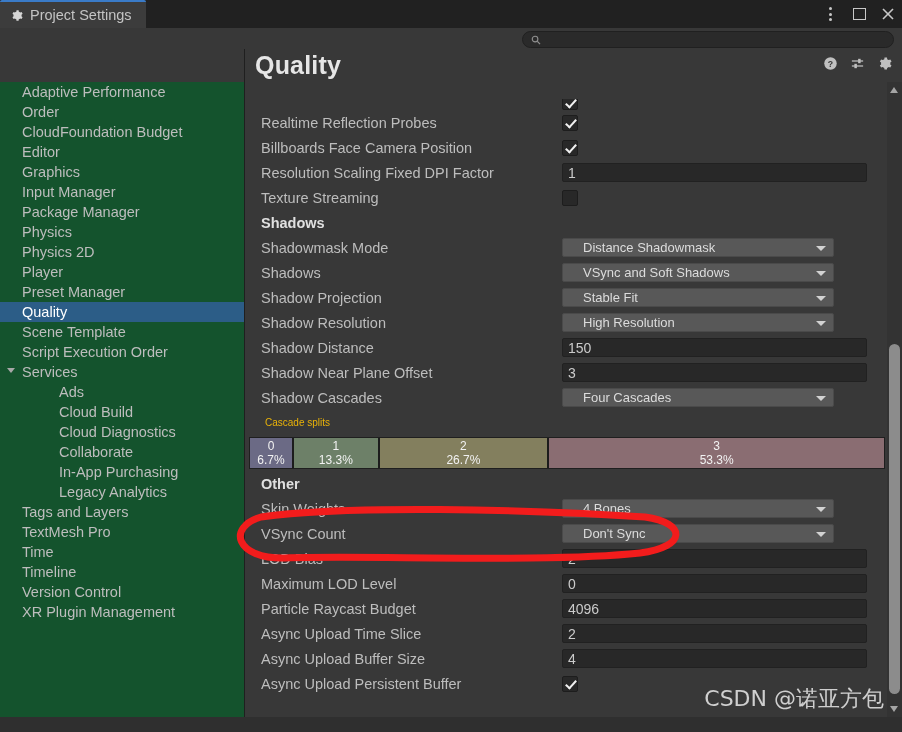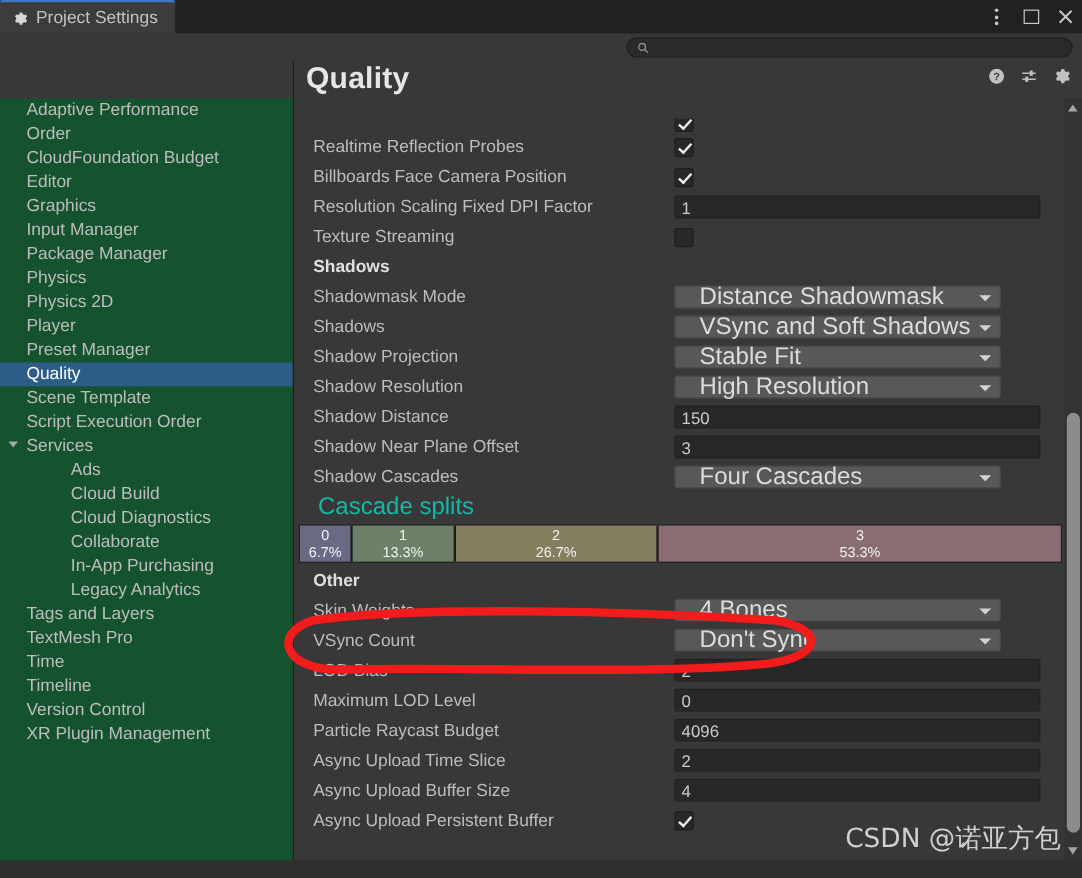--- a/index.html
+++ b/index.html
@@ -131,39 +131,39 @@
   .row-label {
     width: 317px; padding-left: 16px;
     color: #bdbdbd; font-size: 14.5px;
     white-space: nowrap; overflow: hidden;
   }
   .section-title {
     color: #e0e0e0; font-size: 14.5px; font-weight: bold;
     padding-left: 16px;
   }
   .sub-label {
-    color: #14b8a6; font-size: 20px;
+    color: #eab308; font-size: 10px;
     padding-left: 20px;
   }
 
   .ctl { position: relative; }
   .field {
     width: 305px; height: 19px;
     background: #282828;
     border: 1px solid #212121;
     border-radius: 2px;
     color: #cbcbcb; font-size: 14px;
     display: flex; align-items: center; padding-left: 5px;
   }
   .dropdown {
     width: 272px; height: 19px;
     background: #585858;
     border: 1px solid #4a4a4a;
     border-radius: 2px;
-    color: #dcdcdc; font-size: 20px;
+    color: #dcdcdc; font-size: 13px;
     display: flex; align-items: center; padding-left: 20px;
     position: relative;
   }
   .dd-arrow {
     position: absolute; right: 7px; top: 7px;
     width: 0; height: 0;
     border-left: 5px solid transparent;
     border-right: 5px solid transparent;
     border-top: 5px solid #d2d2d2;
   }

